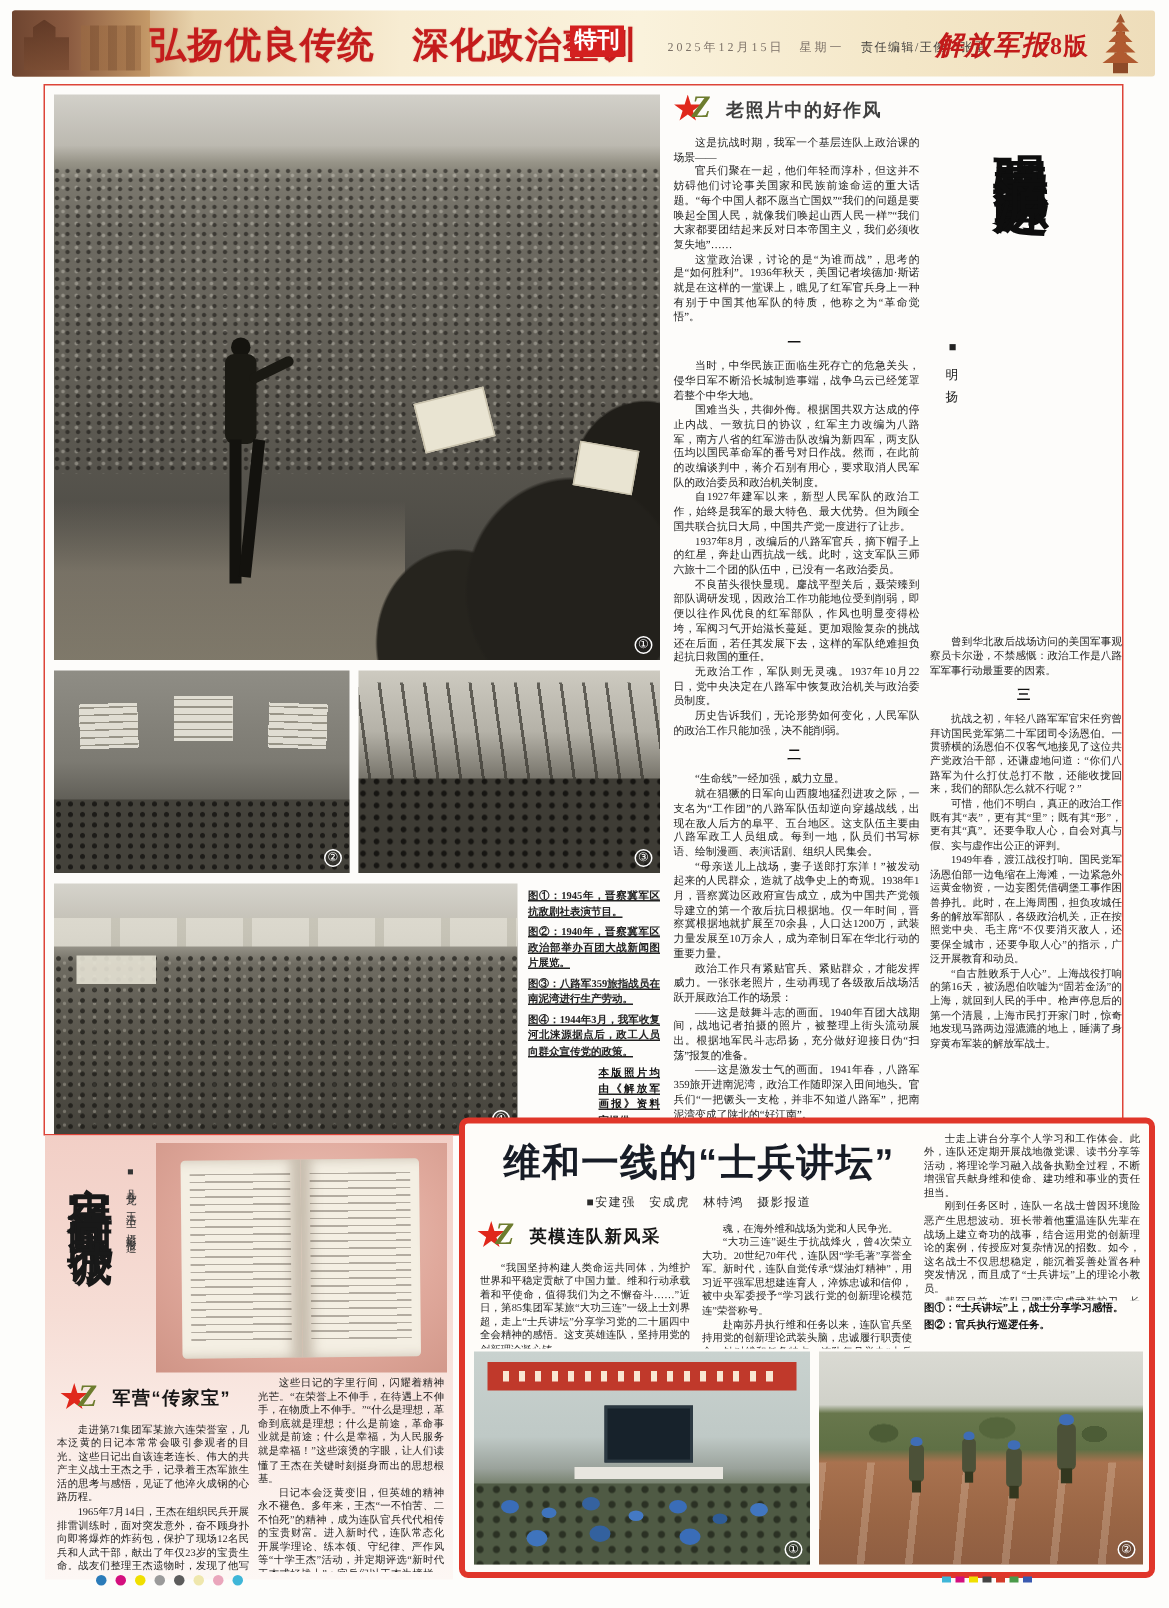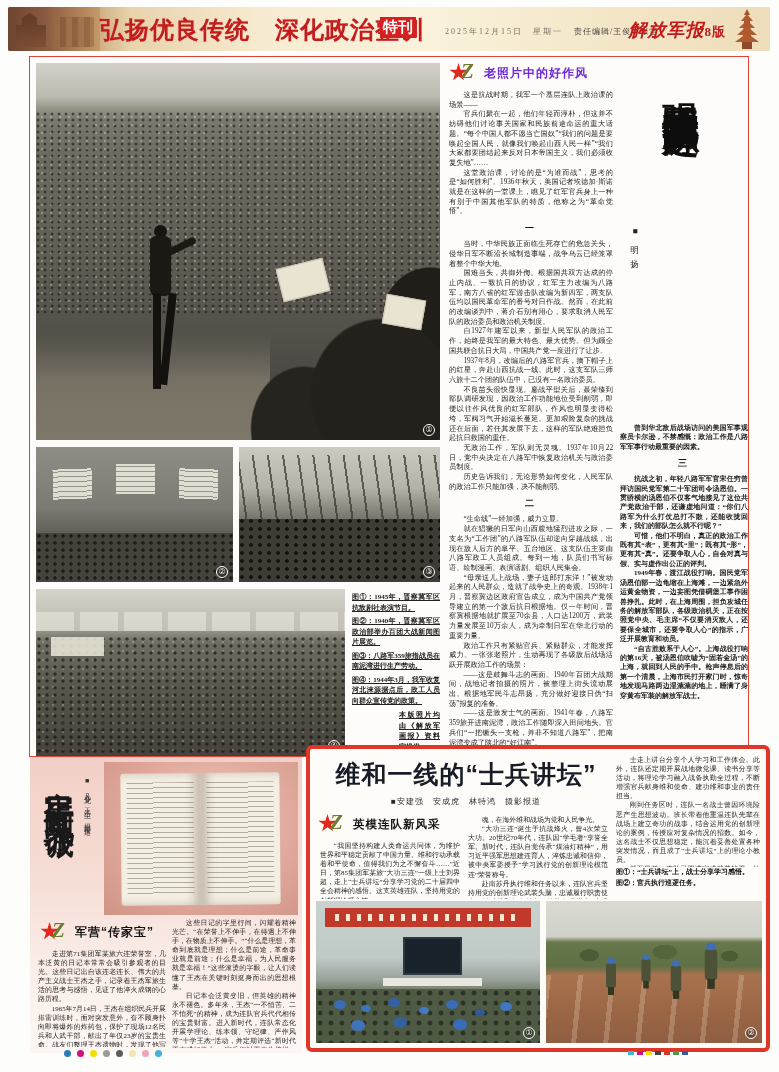--- a/index.html
+++ b/index.html
@@ -18,21 +18,21 @@
   .mh-deco::after { content:""; position:absolute; right:6px; top:10px; width:40px; height:30px;
     background:repeating-linear-gradient(90deg,#9a6a42 0 6px,#7e5232 6px 12px); opacity:.6; }
   .mh-title { position:absolute; left:92px; top:7px; font-size:24px; font-weight:900; color:#c41c1c;
     letter-spacing:1px; font-family:"Liberation Serif", serif; text-shadow:0 0 1px rgba(196,28,28,.4); white-space:nowrap; }
   .mh-tag { position:absolute; left:372px; top:10px; background:#d42020; color:#fff; font-size:15px;
     font-weight:700; padding:2px 3px; line-height:1.1; }
   .mh-date { position:absolute; left:437px; top:19px; font-size:8px; letter-spacing:2px; color:#7d7268; }
   .mh-editors { position:absolute; left:566px; top:19px; font-size:8px; color:#413f3c; letter-spacing:1px; }
   .mh-brand { position:absolute; right:44px; top:11px; font-size:18px; font-weight:900; font-style:italic;
     color:#c21a1a; letter-spacing:1px; white-space:nowrap; }
-  .mh-pageno { font-size:13px; font-style:normal; font-weight:900; }
+  .mh-pageno { font-size:16px; font-style:normal; font-weight:900; }
   .mh-pagoda { position:absolute; right:10px; top:2px; width:26px; height:40px; }
 
   
   .frame { position:absolute; left:29px; top:56px; width:720px; height:701px; border:1px solid #dd4438; background:#fdfcfa; }
 
   
   .photo { position:absolute; overflow:hidden; }
   .pnum { position:absolute; right:5px; bottom:4px; width:12px; height:12px; border:1px solid #fff;
     border-radius:50%; background:rgba(30,30,30,.35); color:#fff; font-size:8px; line-height:10px; text-align:center;
     font-family:"Liberation Sans", sans-serif; }
@@ -87,37 +87,37 @@
   .pc-banner { position:absolute; left:5%; top:29%; width:17%; height:11%; background:#e6e2d4; opacity:.9; }
 
   
   .caps { position:absolute; left:352px; top:592px; width:88px; font-size:7px; line-height:1.5; color:#222;text-decoration:underline; }
   .caps p.cap { margin:0 0 3px 0; text-align:justify; font-weight:600; }
   .credit { font-weight:700; margin-top:4px; text-align:justify; font-size:7px; line-height:1.5; color:#111;margin-left:47px; }
 
   
   .colM { position:absolute; left:449px; top:62px; width:164px; height:693px; overflow:hidden; }
   .col-header { display:flex; align-items:center; gap:5px; margin-bottom:7px; }
-  .col-title { font-family:"Liberation Sans", sans-serif; font-size:12px; font-weight:900; color:#6d28d9; letter-spacing:1px; }
+  .col-title { font-family:"Liberation Sans", sans-serif; font-size:12px; font-weight:900; color:#404040; letter-spacing:1px; }
   .starz { position:relative; width:30px; height:22px; flex:0 0 auto; }
   .starz .star { position:absolute; left:0; top:1px; width:19px; height:19px; background:#e0281c;
     clip-path:polygon(50% 0%,61% 35%,98% 35%,68% 57%,79% 91%,50% 70%,21% 91%,32% 57%,2% 35%,39% 35%); }
   .starz .zch { position:absolute; left:12px; top:-3px; font-size:21px; font-weight:900; font-style:italic; color:#6d7c2e; }
   .bodytext p.para { font-size:7.2px; line-height:9.7px; text-align:justify; text-indent:2em; color:#1c1c1c; }
   .bodytext p.sec-marker { text-align:center; font-size:9px; font-weight:700; letter-spacing:3px; margin:5px 0; color:#111; }
 
   
   .vhead { position:absolute; left:651px; top:74px; height:372px; width:58px; writing-mode:vertical-rl;
     font-family:"Liberation Sans", sans-serif; font-size:37px; font-weight:900; color:#0e0e0e; letter-spacing:2px; line-height:58px; }
   .vbyline { position:absolute; left:629px; top:226px; height:90px; writing-mode:vertical-rl;
     font-size:8.5px; color:#222; letter-spacing:3px; }
 
   
   .colR { position:absolute; left:620px; top:424px; width:128px; height:331px; overflow:hidden; }
-  .colR p.para { font-size:7px; line-height:9.4px; text-align:justify; text-indent:2em; color:#1c1c1c;font-weight:bold; }
+  .colR p.para { font-size:7px; line-height:9.4px; text-align:justify; text-indent:2em; color:#1c1c1c; }
   .colR p.sec-marker { text-align:center; font-size:9px; font-weight:700; letter-spacing:3px; margin:5px 0; }
 
   
   .nb { position:absolute; left:30px; top:757px; width:272px; height:296px;
     background:linear-gradient(180deg,#f2cfc6 0%,#f6ddd5 40%,#fbeee9 72%,#fdf7f4 100%); }
   .nb-title { position:absolute; left:8px; top:10px; height:252px; writing-mode:vertical-rl;
     font-family:"Liberation Sans", sans-serif; font-size:30px; font-weight:900; color:#191919; letter-spacing:6px; }
   .nb-byline { position:absolute; left:52px; top:20px; height:160px; writing-mode:vertical-rl; font-size:7px; color:#333; letter-spacing:2px; }
   .nb-photo { position:absolute; left:74px; top:5px; width:194px; height:153px;
     background:radial-gradient(ellipse at 55% 40%, #eec9bf 0%, #e0a99c 55%, #cf9486 100%); }

